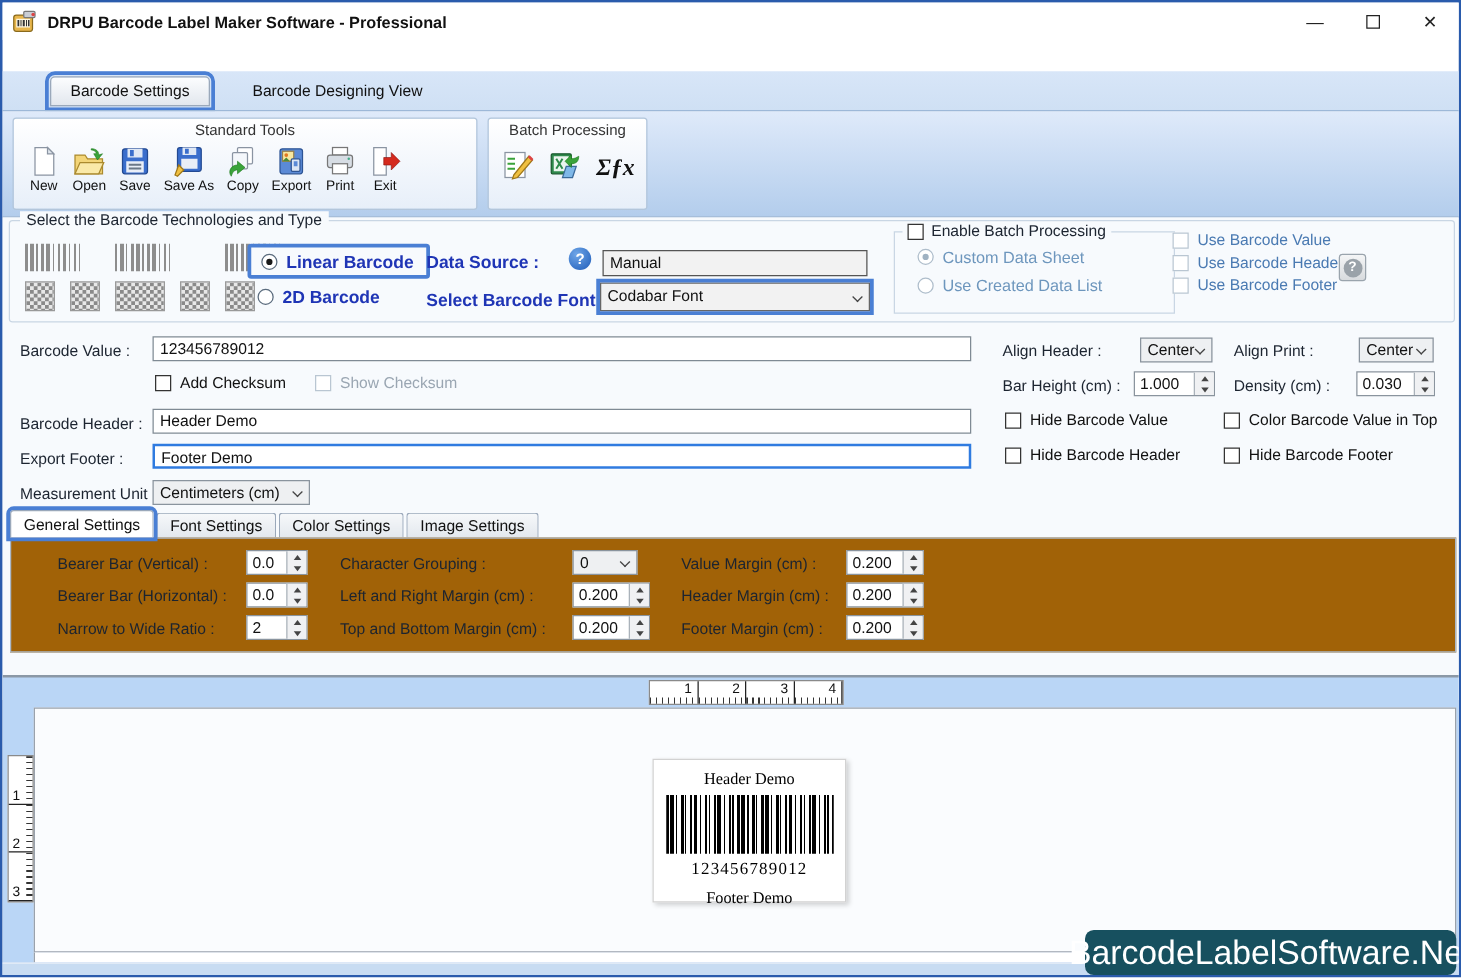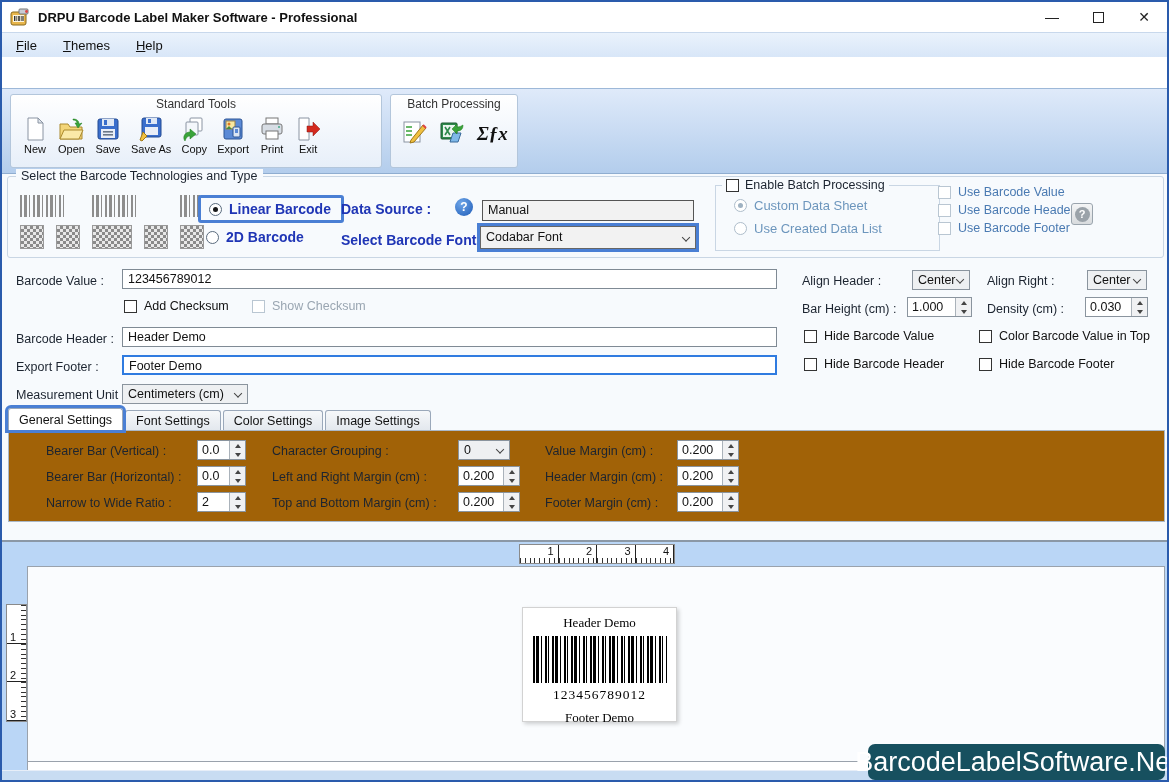--- a/index.html
+++ b/index.html
@@ -136,26 +136,25 @@
     <span class="title-text">DRPU Barcode Label Maker Software - Professional</span>
     <div class="win-controls">
       <div class="win-btn">—</div>
       <div class="win-btn">
           <span class="maxglyph"></span>
         </div>
       <div class="win-btn">✕</div>
     </div>
   </div>
 
-  <div class="menubar">
-    <span class="menu-item">File</span>
-    <span class="menu-item">Themes</span>
-    <span class="menu-item">Help</span>
+
+  <div class="tabrow">
+    <div class="main-tab-active">Barcode Settings</div>
+    <div class="main-tab">Barcode Designing View</div>
   </div>
-
 
   <div class="ribbon">
     <div class="rgroup rgroup-tools">
       <div class="rgroup-title">Standard Tools</div>
       <div class="tool-strip">
         <div class="tool-btn">
           <svg viewBox="0 0 26 26">
               <path d="M6 2h10l5 5v17H6z" fill="#fff" stroke="#8a94a2"></path>
               <path d="M16 2l5 5h-5z" fill="#dfe5ec" stroke="#8a94a2"></path>
             </svg>
@@ -336,21 +335,21 @@
 
     <span class="flabel" style="left:14px; top:214px;">Measurement Unit :</span>
     <div class="dd" style="left:120px; top:210px; width:126px;">
       <span>Centimeters (cm)</span><span class="chev"></span>
     </div>
 
     <span class="flabel" style="left:800px; top:100px;">Align Header  :</span>
     <div class="dd" style="left:910px; top:96px; width:58px;">
       <span>Center</span><span class="chev"></span>
     </div>
-    <span class="flabel" style="left:985px; top:100px;">Align Right :</span>
+    <span class="flabel" style="left:985px; top:100px;">Align Print :</span>
     <div class="dd" style="left:1085px; top:96px; width:60px;">
       <span>Center</span><span class="chev"></span>
     </div>
 
     <span class="flabel" style="left:800px; top:128px;">Bar Height (cm) :</span>
     <div class="spin" style="left:905px; top:123px; width:65px;">
       <span class="spin-val">1.000</span>
       <span class="spin-arrows">
           <i class="up"></i>
           <i class="dn"></i>

